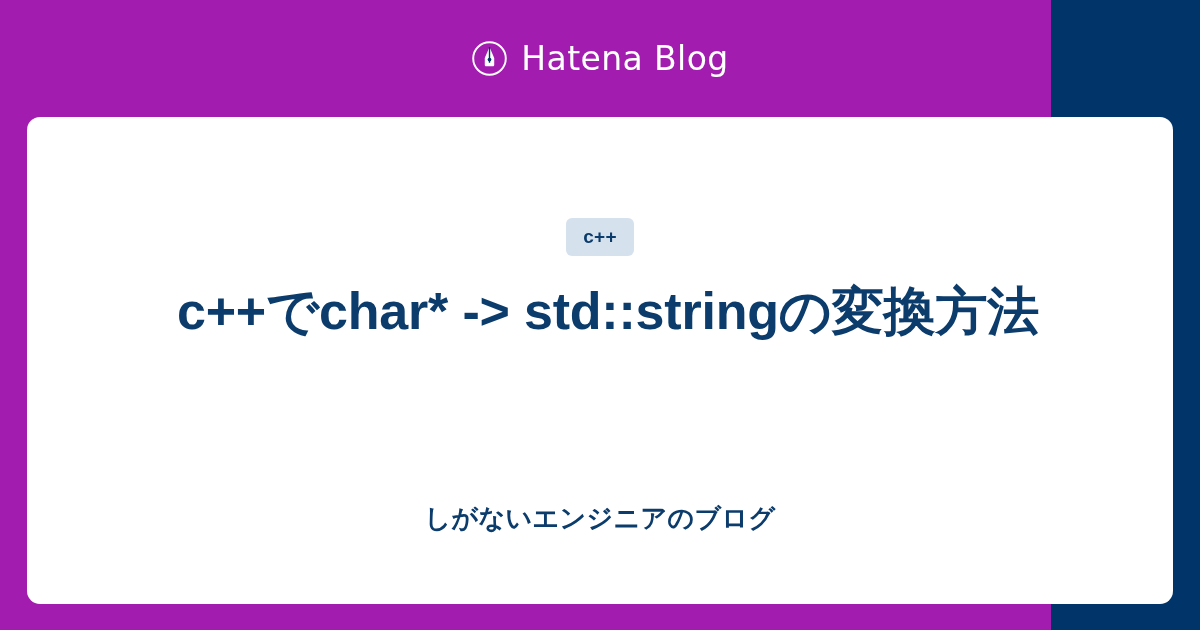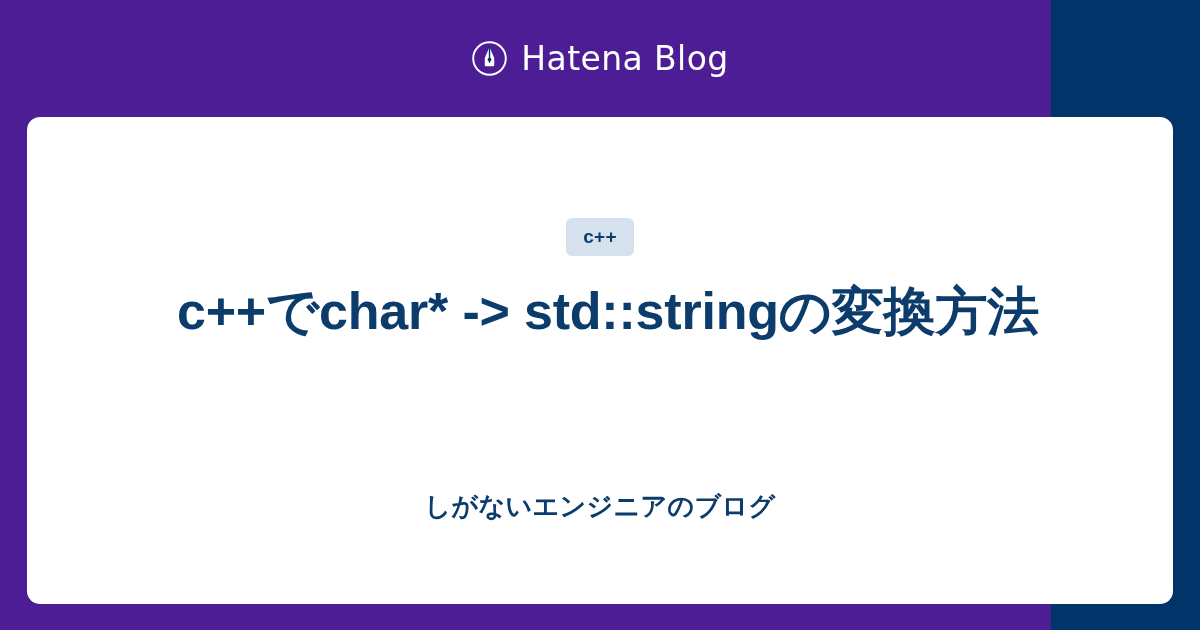--- a/index.html
+++ b/index.html
@@ -13,21 +13,21 @@
     overflow: hidden;
     background: #013469;
     font-family: "Liberation Sans", "DejaVu Sans", sans-serif;
     -webkit-font-smoothing: antialiased;
   }
 
   .page {
     position: relative;
     width: 1051px;
     height: 630px;
-    background: #4c1d95;
+    background: #a21caf;
     box-sizing: border-box;
   }
 
   
   .site-header {
     position: absolute;
     top: 0;
     left: 0;
     width: 1200px;
     height: 117px;
@@ -104,21 +104,21 @@
     color: #0c3c6b;
     font-size: 52px;
     font-weight: 700;
     line-height: 1.27;
     letter-spacing: -0.2px;
     word-break: break-word;
     font-family: "Liberation Sans", "DejaVu Sans", sans-serif;
   }
 
   .blog-title {
-    margin: 12px;
+    margin: 0;
     padding-bottom: 68px;
     text-align: center;
     color: #0c3c6b;
     font-size: 26px;
     font-weight: 700;
     line-height: 1.3;
     letter-spacing: 0.4px;
     font-family: "Liberation Sans", "DejaVu Sans", sans-serif;
   }
 </style>

